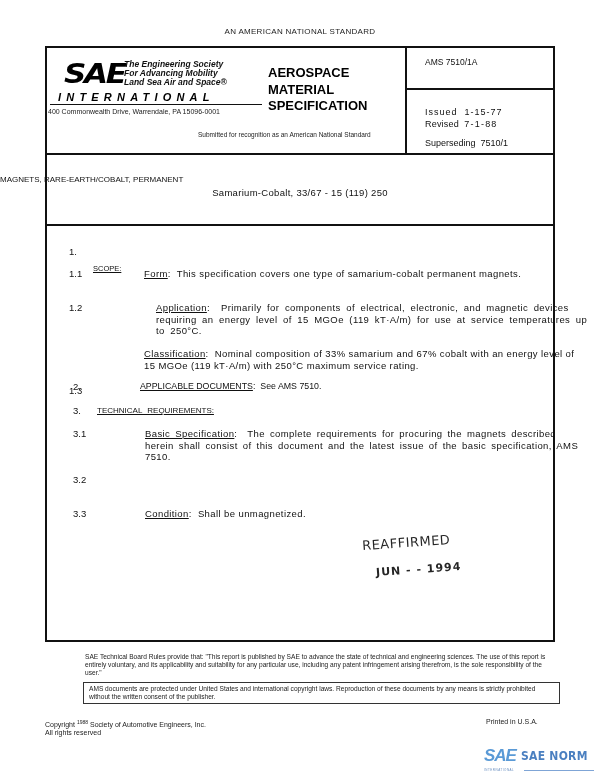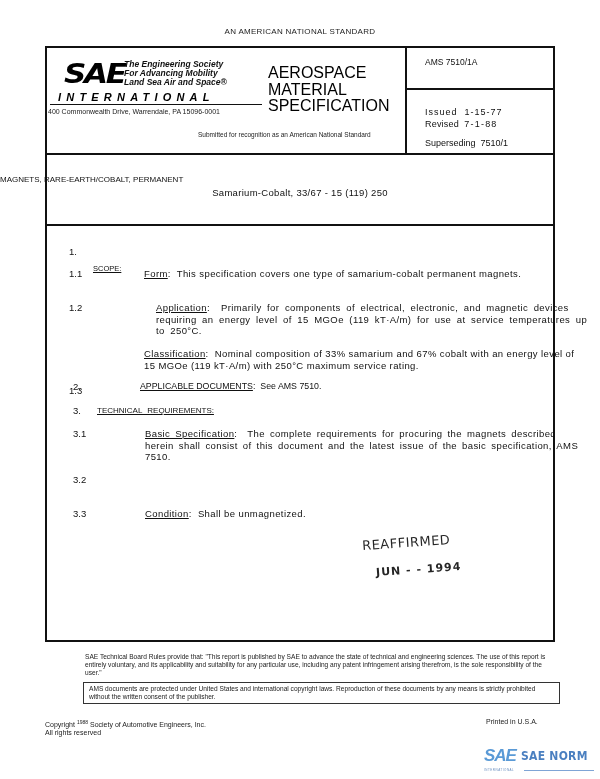--- a/index.html
+++ b/index.html
@@ -9,21 +9,21 @@
   .frame { left:45px; top:46px; width:510px; height:596px; border:2px solid #111; box-sizing:border-box; }
   .hdr-divider-v { left:405px; top:46px; width:2px; height:108px; background:#111; }
   .hdr-divider-h1 { left:405px; top:88px; width:150px; height:2px; background:#111; }
   .hdr-divider-h2 { left:45px; top:153px; width:510px; height:2px; background:#111; }
   .title-divider { left:45px; top:224px; width:510px; height:1.5px; background:#111; }
   .logo-sae { left:64px; top:60px; font-family:"DejaVu Sans", sans-serif; font-weight:bold; font-style:italic; font-size:27px; letter-spacing:-2px; color:#000; line-height:27px; transform:scaleX(1.15); transform-origin:left; }
   .tagline { left:124px; top:60px; font-size:8.5px; font-style:italic; font-weight:bold; line-height:9px; color:#111; }
   .intl { left:58px; top:91px; font-size:11px; font-style:italic; font-weight:bold; letter-spacing:5.2px; color:#000; }
   .intl-line { left:50px; top:104px; width:212px; height:1px; background:#111; }
   .address { left:48px; top:108px; font-size:7px; color:#222; }
-  .ams-title { left:268px; top:65px; font-size:16px; font-weight:normal; line-height:16.5px; color:#000; }
+  .ams-title { left:268px; top:65px; font-size:13px; font-weight:bold; line-height:16.5px; color:#000; }
   .submitted { left:198px; top:131px; font-size:6.5px; color:#222; }
   .doc-num { left:425px; top:57px; font-size:8.5px; color:#111; }
   .issued { left:425px; top:106px; font-size:9px; letter-spacing:1px; line-height:12px; color:#111; }
   .supers { left:425px; top:138px; font-size:9px; color:#111; }
   .subj1 { left:0; width:600px; text-align:left; top:175px; font-size:8px; color:#111; }
   .subj2 { left:0; width:600px; text-align:center; top:187px; font-size:9.5px; color:#111; letter-spacing:0.3px; }
   .para { font-size:9.5px; line-height:11.5px; color:#111; letter-spacing:0.4px;margin-left:43px; }
   .num { position:absolute; font-size:9.5px; color:#111; }
   .u { text-decoration:underline; }
   .small-h { font-size:7.5px; letter-spacing:0;margin-top:17px; }

